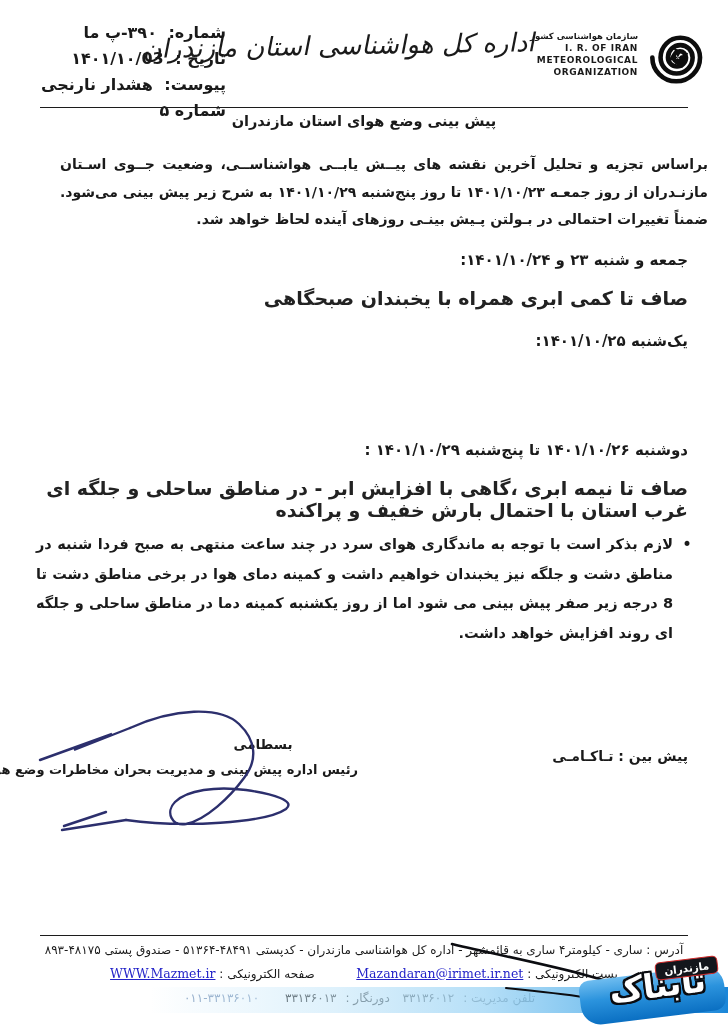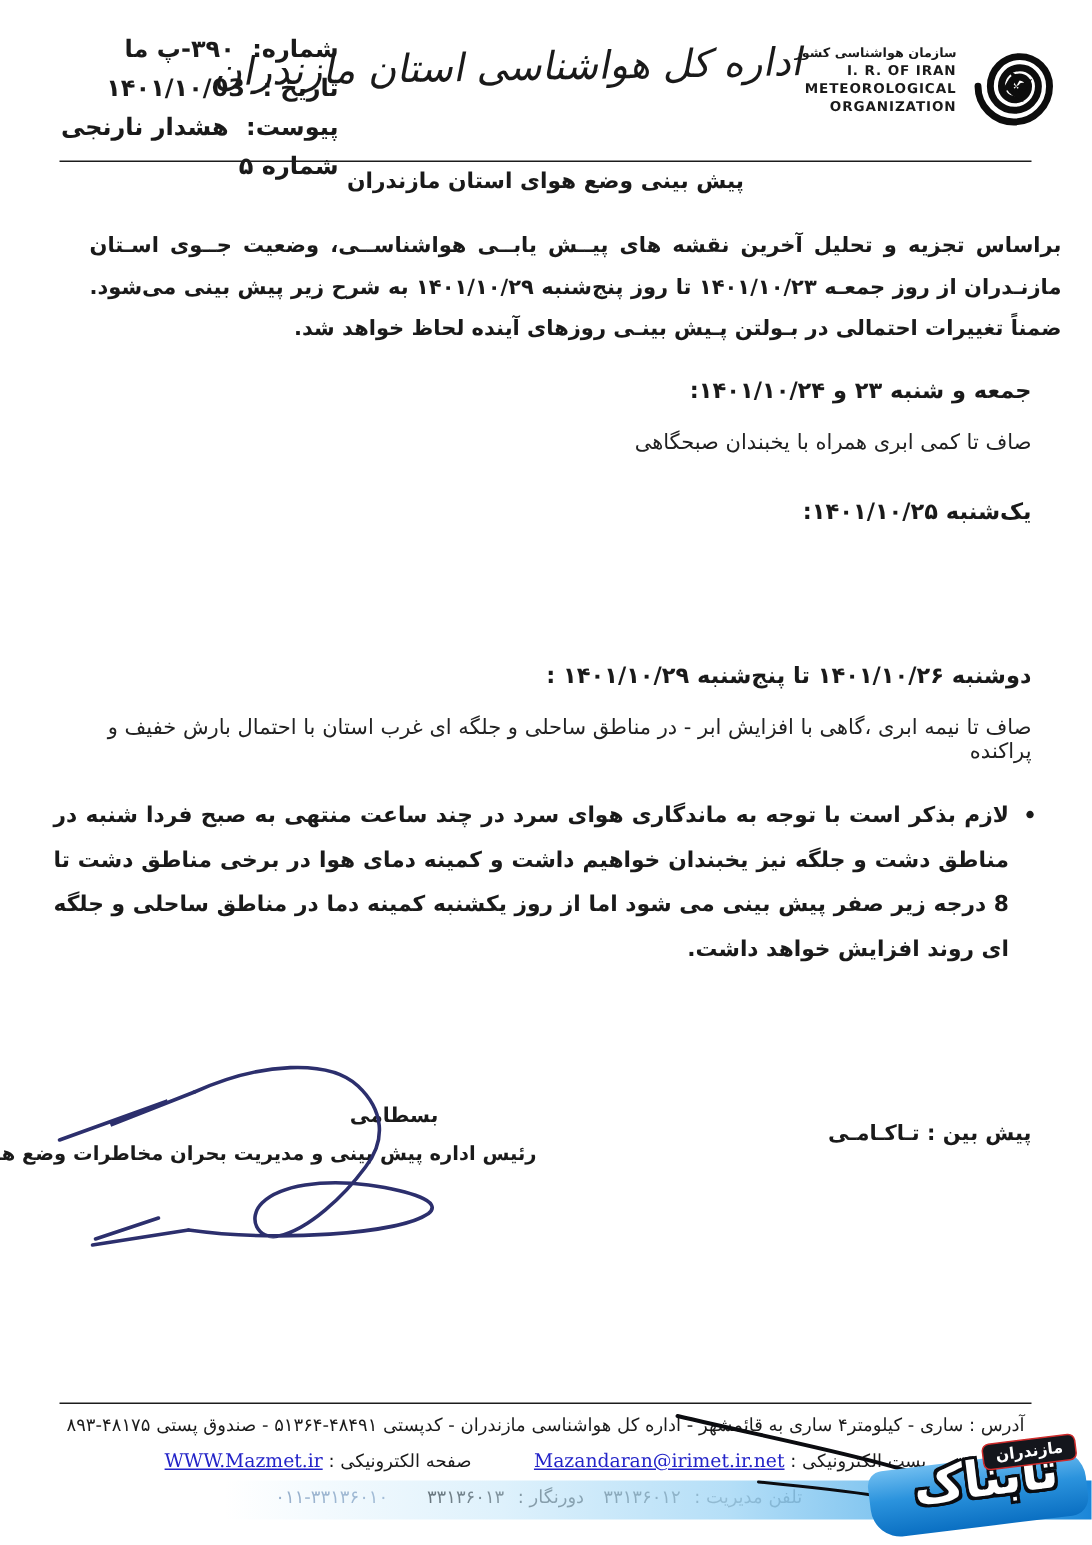--- a/index.html
+++ b/index.html
@@ -24,21 +24,21 @@
   .rule{position:absolute;left:40px;width:648px;border-top:1.6px solid #1c1c1c;height:0;}
   .rule-top{top:107px;}
   .rule-bottom{top:935px;border-top-width:1.2px;}
   
   .doc-title{position:absolute;top:113px;left:40px;width:648px;text-align:center;
         font-weight:bold;font-size:14.5px;}
   .intro{position:absolute;top:137px;left:40px;width:648px;font-weight:bold;
         font-size:14px;line-height:27.5px;text-align:justify;margin-left:20px;}
   .sec-head{position:absolute;right:40px;left:40px;font-weight:bold;font-size:15px;
         text-underline-offset:5px;text-decoration-thickness:1.3px;}
-  .sec-body{position:absolute;right:40px;left:30px;font-weight:normal;font-size:14px;color:#222;}
+  .sec-body{position:absolute;right:40px;left:30px;font-weight:bold;font-size:19px;color:#222;}
   .s1-head{top:251px;} .s1-body{top:287px;}
   .s2-head{top:332px;} .s2-body{top:362px;line-height:40px;}
   .s3-head{top:441px;} .s3-body{top:477px;}
   .note{position:absolute;top:530px;left:36px;right:36px;display:flex;column-gap:9px;}
   .note .bullet{font-size:17px;line-height:29px;}
   .note .note-text{margin:0;flex:1;font-weight:bold;font-size:14.5px;line-height:29.5px;
         text-align:justify;}
   
   .forecaster{position:absolute;right:40px;top:748px;font-weight:bold;font-size:14px;}
   .signer-name{position:absolute;left:196px;top:736px;width:134px;text-align:center;

